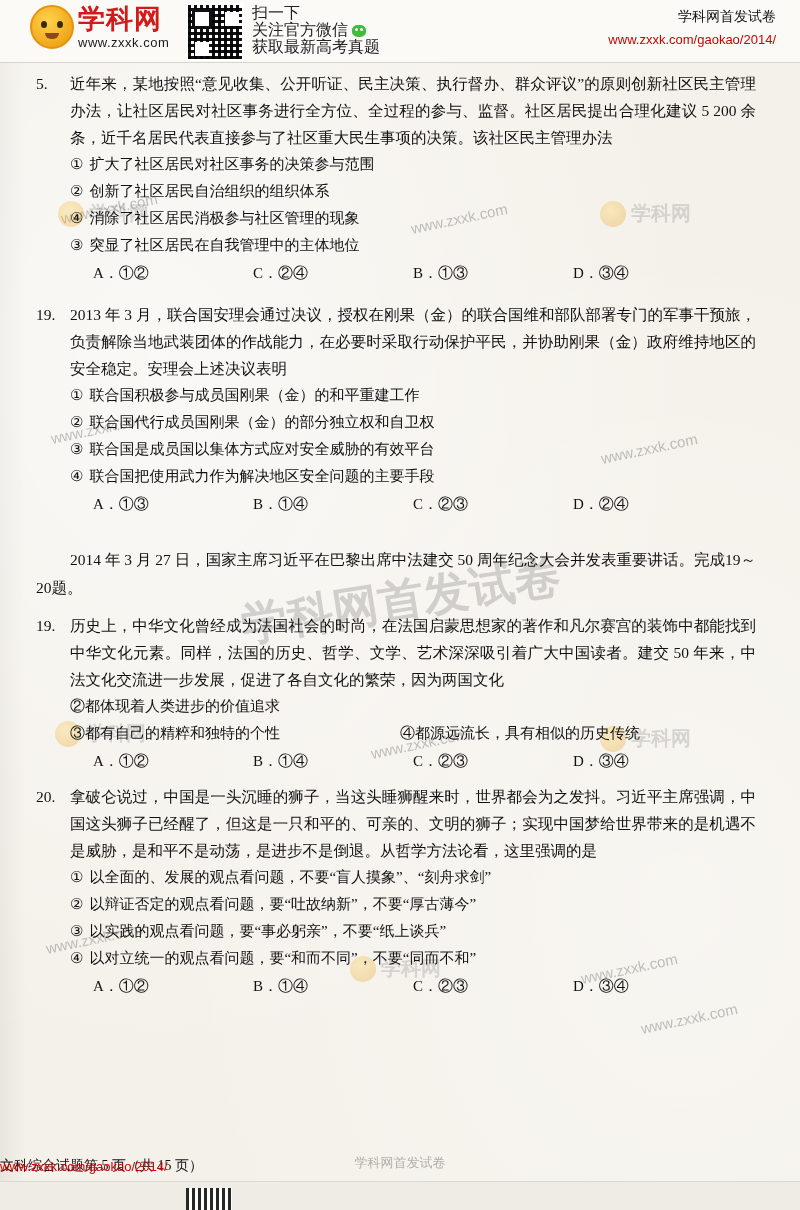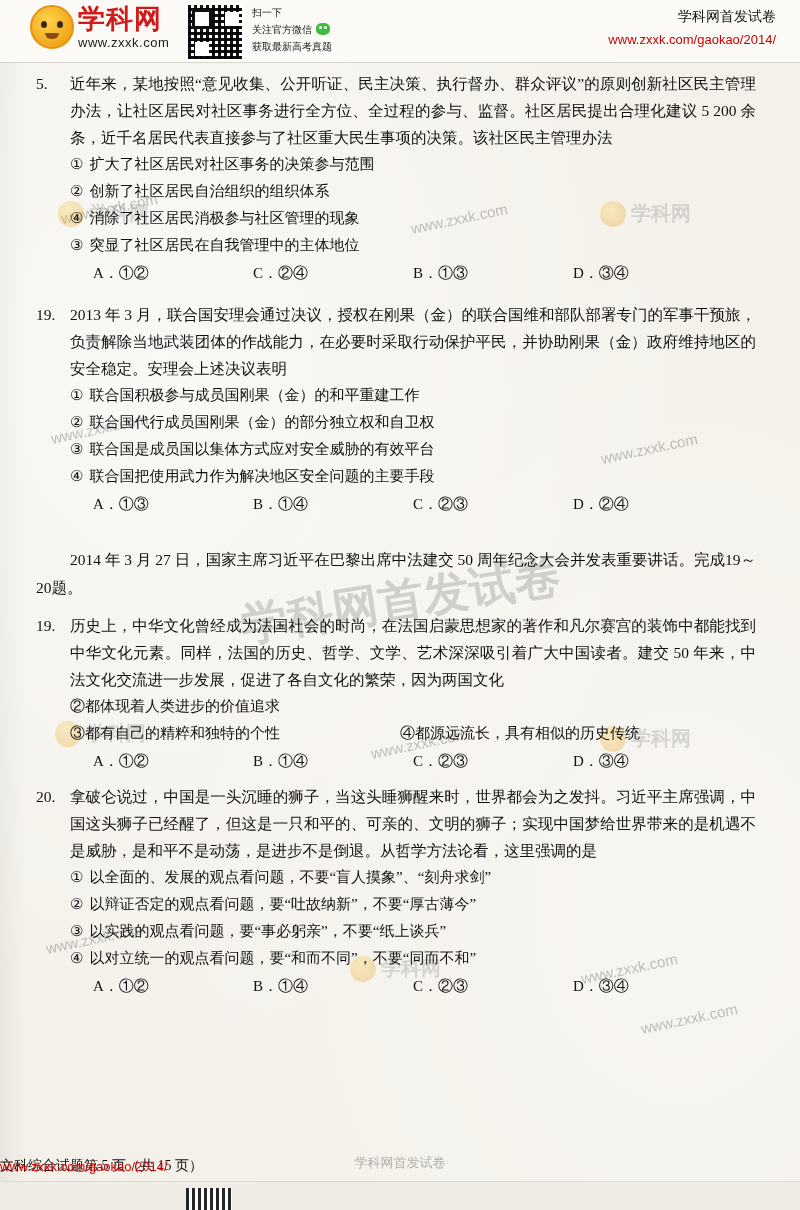--- a/index.html
+++ b/index.html
@@ -62,21 +62,21 @@
     border:2px solid #fff;
   }
   .qr:after{
     content:"";position:absolute;left:4px;top:4px;width:14px;height:14px;
     border:3px solid #111;background:#fff;
     box-shadow:30px 0 0 -3px #fff, 0 30px 0 -3px #fff;
   }
   .scan-text{
     position:absolute;left:252px;top:4px;
     font-family:"Liberation Sans", sans-serif;
-    font-size:10px;color:#222;line-height:17px;
+    font-size:16px;color:#222;line-height:17px;
   }
   .wechat-badge{
     display:inline-block;width:14px;height:12px;border-radius:6px/5px;background:#3fbb3f;
     position:relative;top:2px;margin-left:4px;
   }
   .wechat-badge:after{
     content:"";position:absolute;left:3px;top:3px;width:3px;height:3px;border-radius:50%;background:#fff;
     box-shadow:5px 0 0 #fff;
   }
   .hdr-right{

